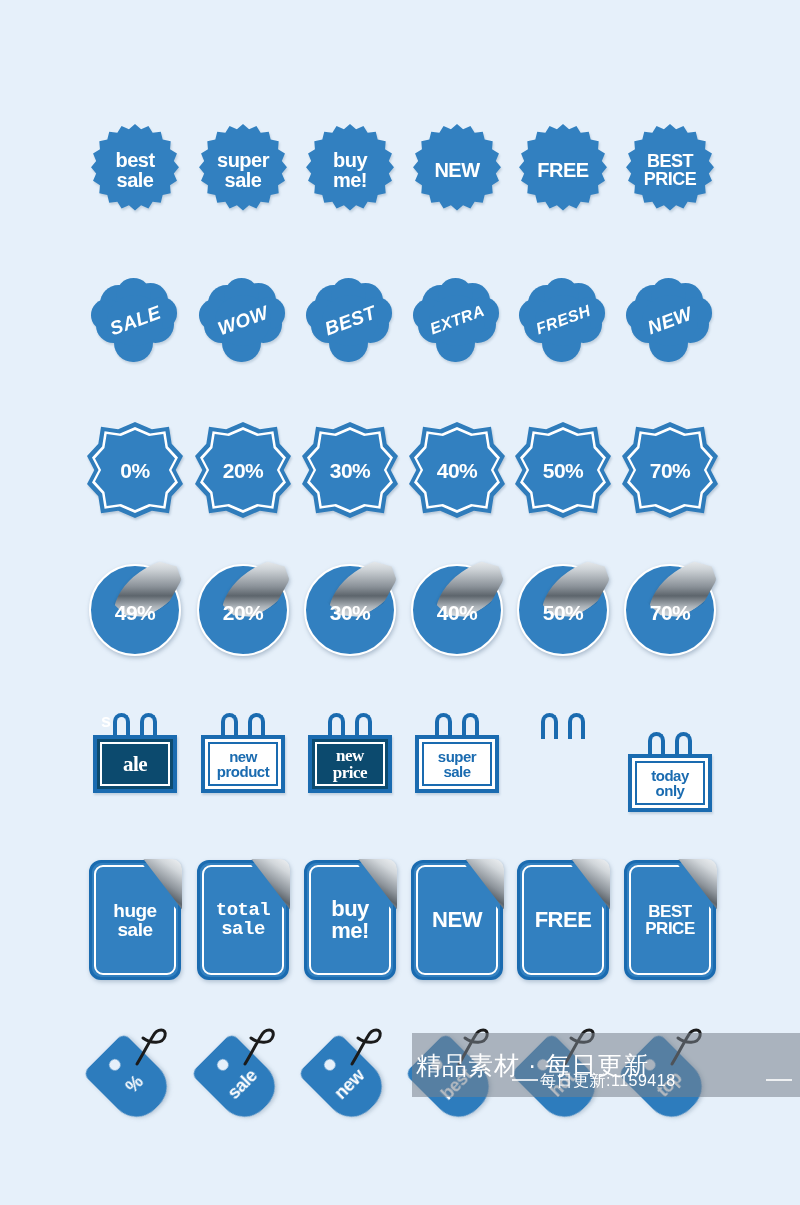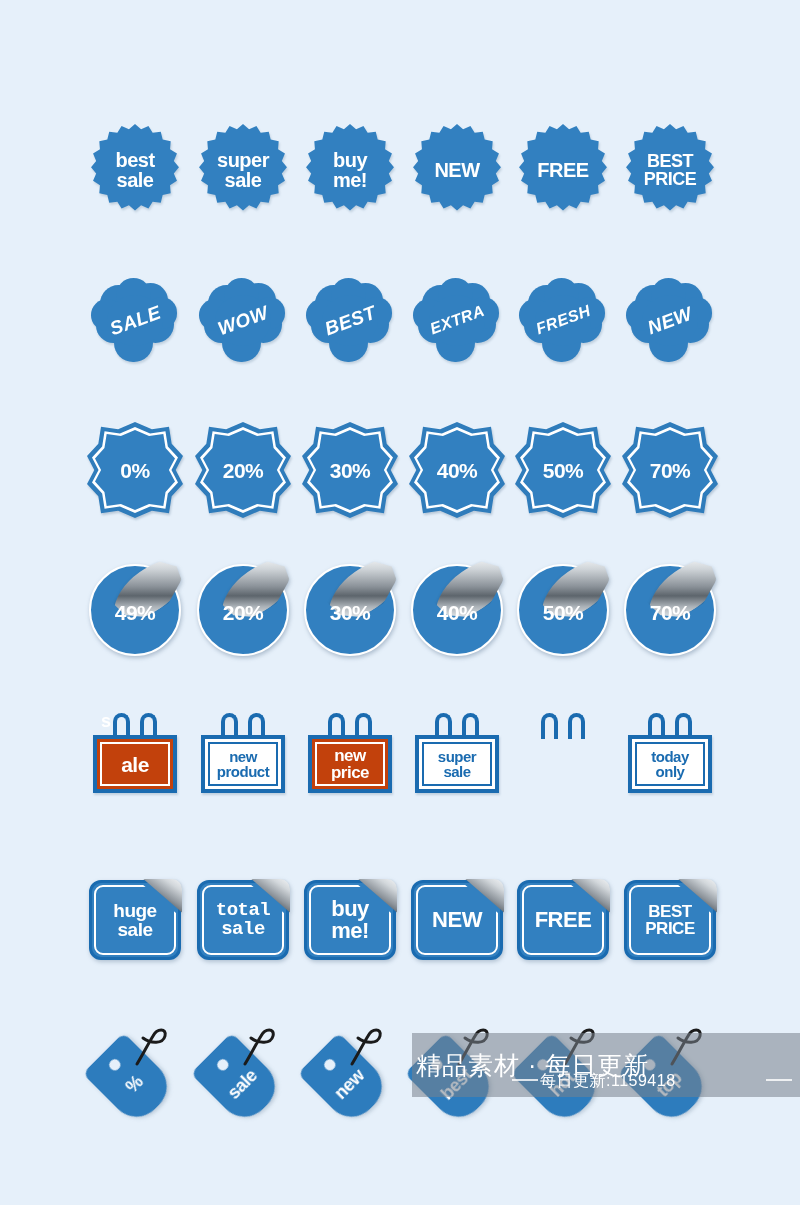--- a/index.html
+++ b/index.html
@@ -121,34 +121,34 @@
   .bag .handles span.h2{right:0;}
   .bag .body{
     position:absolute;left:4px;right:4px;top:26px;bottom:8px;
     border:4px solid #1a6bb0;box-sizing:border-box;
     display:flex;align-items:center;justify-content:center;
     filter:drop-shadow(1px 2px 1px rgba(80,110,140,.25));
   }
   .bag .body .innerline{
     position:absolute;inset:3px;border:2px solid #ffffff;box-sizing:border-box;
   }
-  .bag.fill .body{background:#c2410c;}
+  .bag.fill .body{background:#0c4a6e;font-family:Liberation Serif, serif;}
   .bag.fill .lbl{color:#ffffff;}
   .bag.white .body{background:#ffffff;}
   .bag.white .body .innerline{border-color:#1a6bb0;}
   .bag.white .lbl{color:#1a6bb0;}
   .bag .lbl{font-size:15px;}
   .bag .overflow-s{
     position:absolute;left:12px;top:2px;color:#ffffff;
     font-size:18px;font-weight:bold;z-index:1;
   }
 
   
   .sq{
-    position:relative;width:92px;height:80px;
+    position:relative;width:92px;height:120px;
     filter:drop-shadow(1px 2px 2px rgba(60,90,120,.3));
   }
   .sq .face{
     position:absolute;inset:0;background:#3280c0;
     border:3px solid #1a6bb0;border-radius:12px;box-sizing:border-box;
     clip-path:polygon(0 0, 62% 0, 100% 38%, 100% 100%, 0 100%);
   }
   .sq .outline{
     position:absolute;inset:5px;border:2px solid #ffffff;border-radius:9px;
     box-sizing:border-box;
@@ -504,21 +504,21 @@
         </div>
       </div>
     <div class="cell" style="left:504px;">
         <div class="bag fill">
           <div class="handles">
             <span class="h1"></span>
             <span class="h2"></span>
           </div>
         </div>
       </div>
-    <div class="cell" style="left:611px;">
+    <div class="cell" style="left:611px;align-items:flex-end;">
         <div class="bag white">
           <div class="handles">
             <span class="h1"></span>
             <span class="h2"></span>
           </div>
           <div class="body">
             <div class="innerline"></div>
             <div class="lbl">today
 only</div>
           </div>

